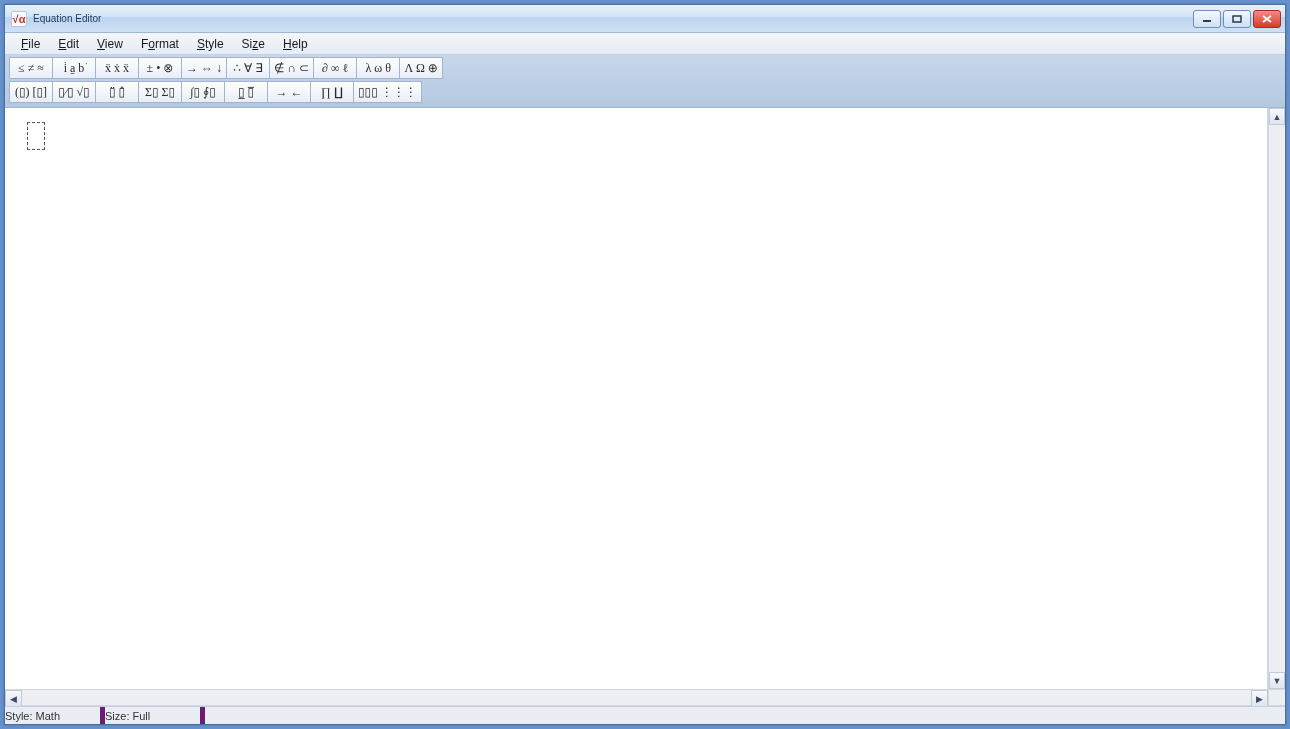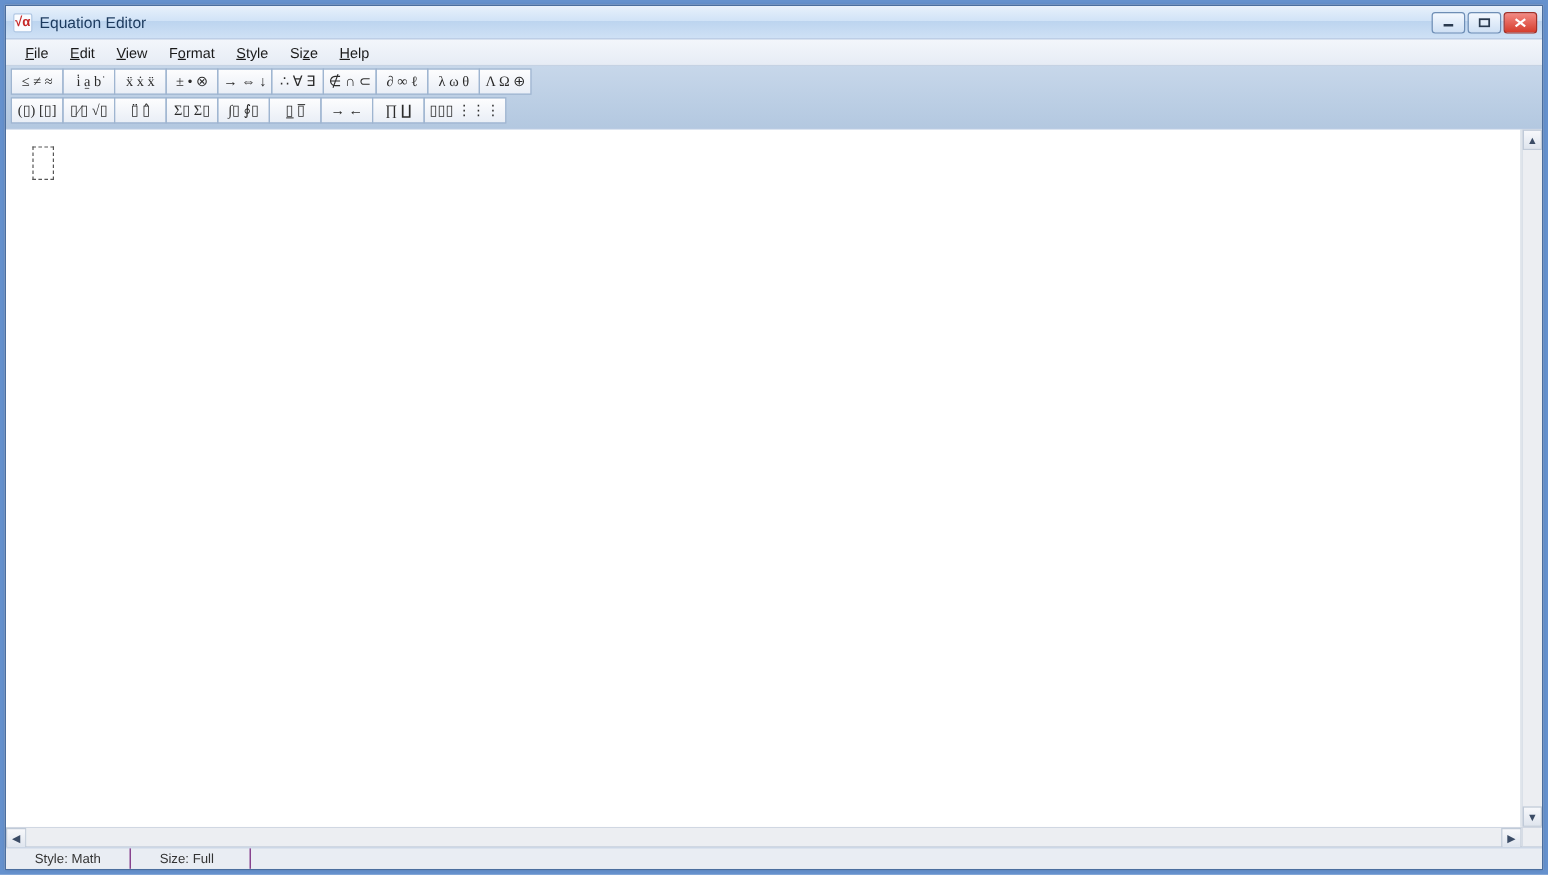--- a/index.html
+++ b/index.html
@@ -29,21 +29,21 @@
 }
 .titlebar .app-icon {
   width: 16px; height: 16px;
   margin-right: 6px;
   display: inline-flex; align-items: center; justify-content: center;
   font-size: 11px; color: #c62828; font-weight: bold;
   border: 1px solid #b0c7e4;
   background: #fafcff;
   border-radius: 2px;
 }
-.titlebar .title-text { color: #1c3a5e; font-size: 13px; }
+.titlebar .title-text { color: #1c3a5e; font-size: 10px; }
 .win-controls { margin-left: auto; display: flex; gap: 2px; padding-right: 4px; }
 .win-btn {
   width: 28px; height: 18px;
   border: 1px solid #6e8eb5;
   border-radius: 3px;
   background: linear-gradient(to bottom,#f3f8fe,#cfe0f4);
   display: flex; align-items: center; justify-content: center;
   font-size: 10px; color: #2a3a4f;
 }
 .win-btn.close {
@@ -119,22 +119,22 @@
 }
 .hscroll-area .strack { flex:1; }
 .statusbar {
   height: 18px;
   background: #e9edf3;
   border-top: 1px solid #c5d2e3;
   display: flex; align-items: center;
   font-size: 11px; color:#333;
 }
 .status-cell {
-  padding: 0 24px; height:100%;
-  border-right: 1px solid #701a75;
+  padding: 0 0; height:100%;
+  border-right: 5px solid #701a75;
   display:flex; align-items:center;
   min-width: 100px;
 }
 .corner { width:17px; background:#eceef2; border-left:1px solid #d0d7e2;}
 </style>
 </head>
 <body>
 
 <div class="window">
 

